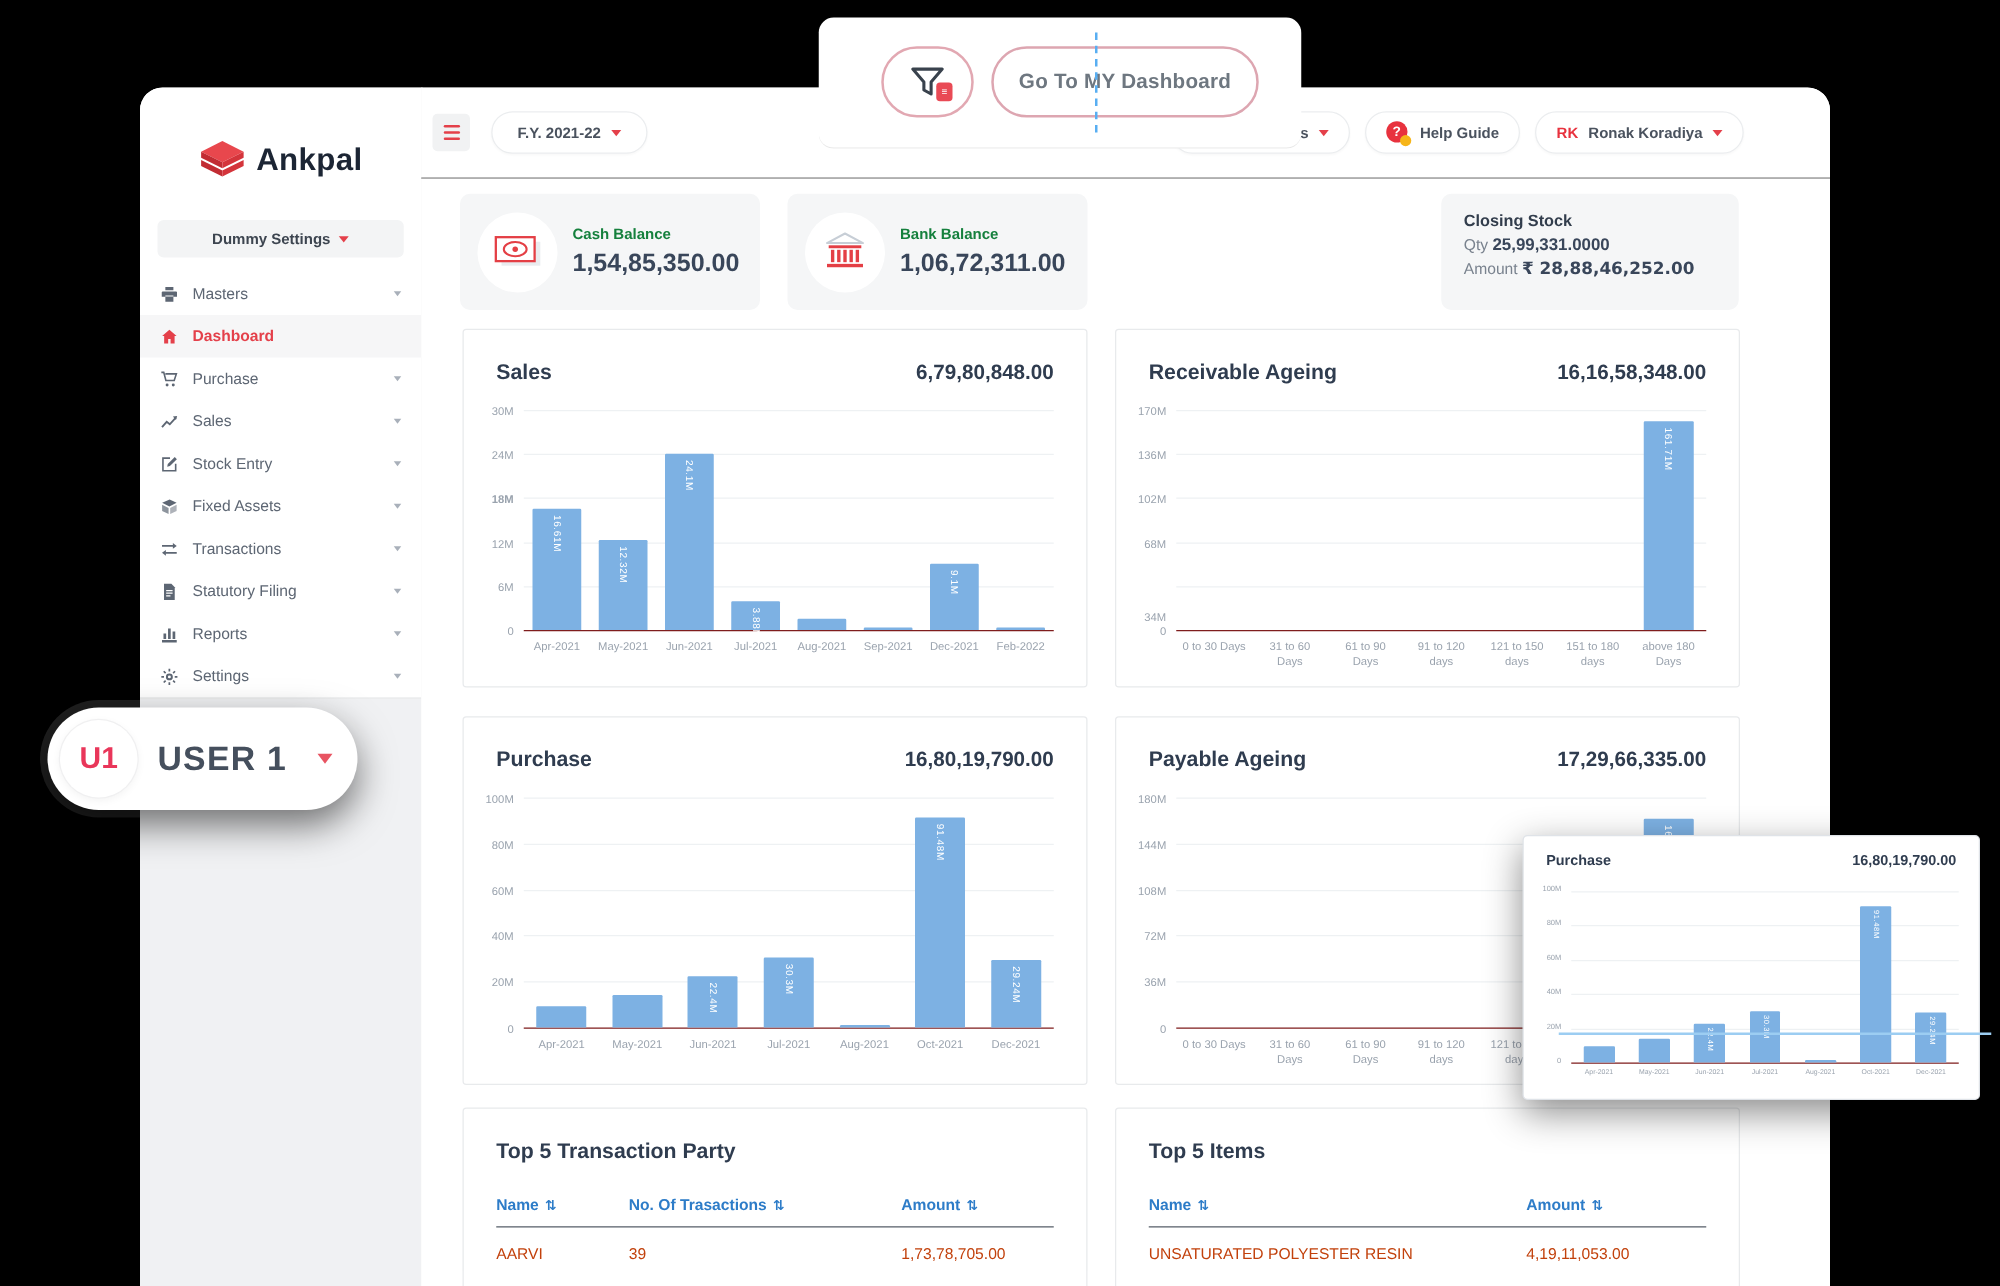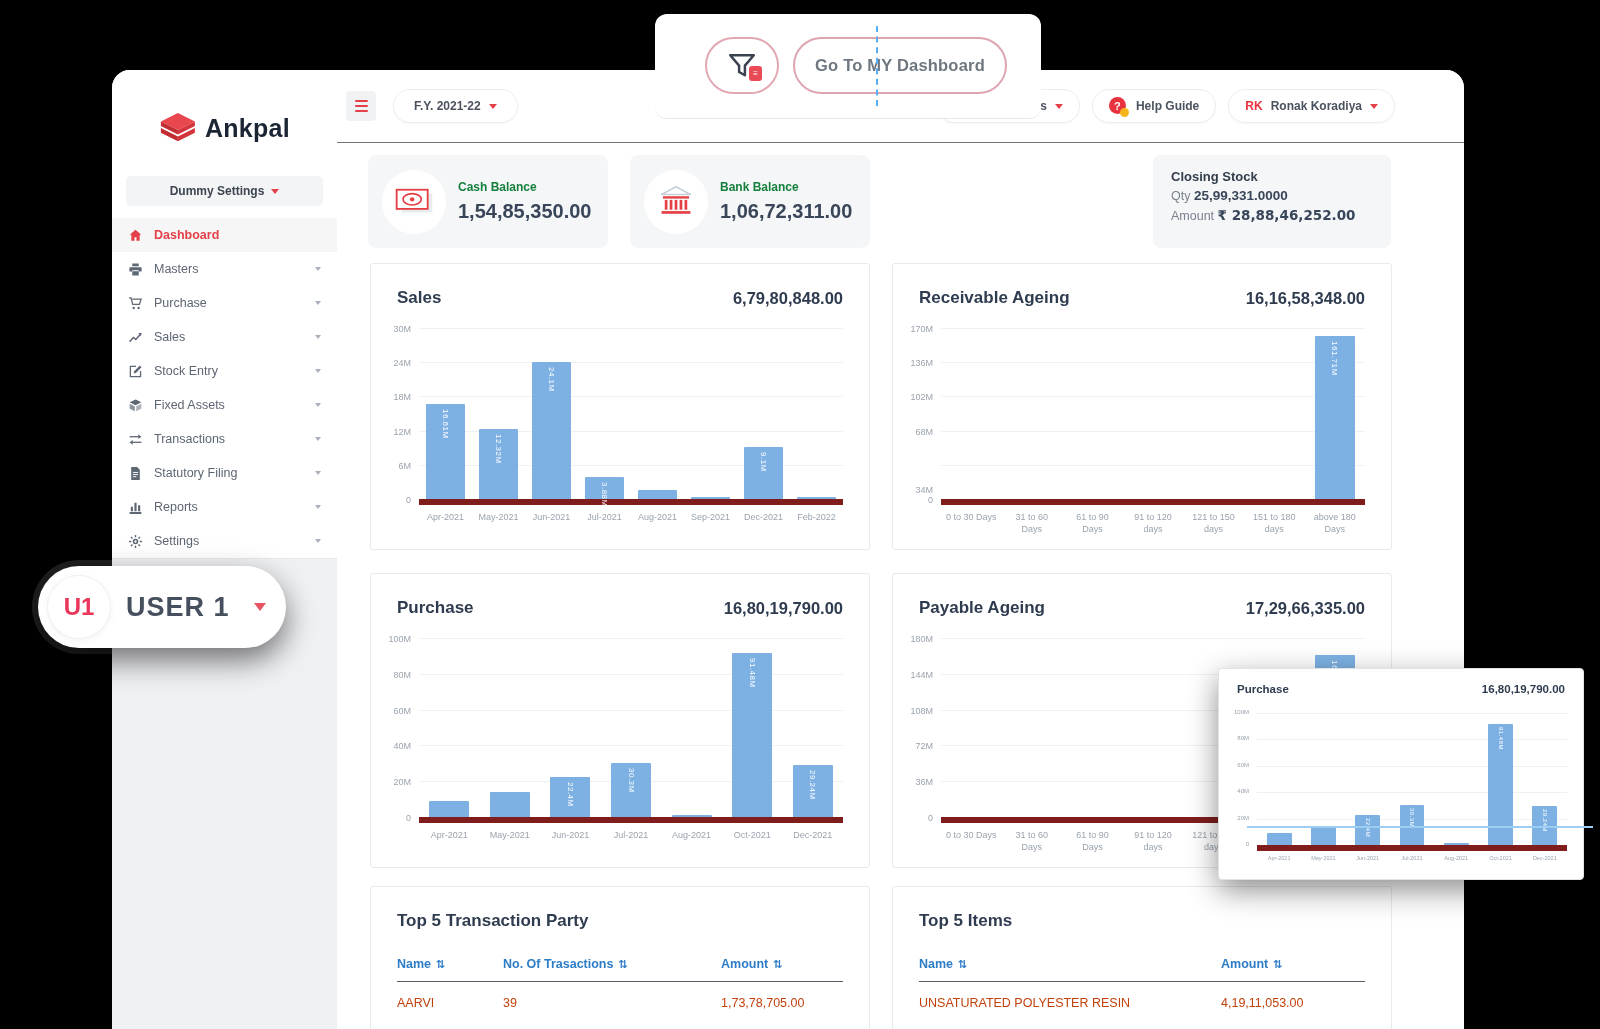--- a/index.html
+++ b/index.html
@@ -64,21 +64,21 @@
   
   .chart-card{position:absolute;width:500px;background:#fff;border:1px solid #e8eaec;border-radius:3px;box-sizing:border-box;}
   #chart-sales{left:33px;top:120px;height:287px;}
   #chart-receivable{left:555px;top:120px;height:287px;}
   #chart-purchase{left:33px;top:430px;height:295px;}
   #chart-payable{left:555px;top:430px;height:295px;}
   .chart-head{display:flex;justify-content:space-between;align-items:center;padding:24px 26px 0;}
   .c-title{font-size:17px;font-weight:700;color:#2f3c4f;}
   .c-total{font-size:16.5px;font-weight:700;color:#2f3c4f;}
   .chart-area{position:absolute;left:48px;right:26px;top:64px;bottom:44px;}
-  .chart-plot{position:absolute;left:0;right:0;top:0;bottom:0;border-bottom:6px solid #7f1d1d;text-align:right;}
+  .chart-plot{position:absolute;left:0;right:0;top:0;bottom:0;border-bottom:1px solid #7f1d1d;text-align:right;}
   .gridline{position:absolute;left:0;right:0;height:1px;background:#eef1f3;}
   .y-tick{position:absolute;right:calc(100% + 8px);font-size:9px;color:#9aa3ae;white-space:nowrap;}
   .bars-row{position:absolute;left:0;right:0;top:0;bottom:0;display:flex;align-items:flex-end;}
   .bar-slot{flex:1;height:100%;display:flex;align-items:flex-end;justify-content:center;}
   .bar{position:relative;background:#7db1e3;border-radius:1px 1px 0 0;}
   .bar-label{position:absolute;top:5px;left:50%;transform:translateX(-50%);writing-mode:vertical-rl;
     font-size:8px;color:#fff;letter-spacing:.5px;white-space:nowrap;}
   .x-ticks{position:absolute;top:calc(100% + 7px);left:0;right:0;display:flex;}
   .x-tick{flex:1;text-align:center;font-size:9px;color:#9aa3ae;line-height:1.3;padding:0 3px;}
   
@@ -142,36 +142,36 @@
             <path d="M38 18v5l-18 9v-5z" fill="#d4343b"></path>
           </svg>
         </span>
         <span class="brand-text">Ankpal</span>
       </div>
       <button class="company-pill">
         <span>Dummy Settings</span>
         <span class="caret"></span>
       </button>
       <nav id="nav">
+          <div class="nav-item">
+            <span class="nav-ico">
+              <svg viewBox="0 0 14 14">
+                <path fill="currentColor" d="M4 1.5h6V4H4zM2 4.8h10c.4 0 .7.3.7.7v3.3H10v-1H4v1H1.3V5.5c0-.4.3-.7.7-.7zM4 8.6h6v3.9H4z"></path>
+              </svg>
+            </span>
+            <span class="nav-label">Masters</span>
+            <span class="caret gray"></span>
+          </div>
           <div class="nav-item active">
             <span class="nav-ico">
               <svg viewBox="0 0 14 14">
                 <path fill="currentColor" d="M7 1.6 1.6 6.4h1.5v5.6h3V8.6h1.8V12h3V6.4h1.5z"></path>
               </svg>
             </span>
             <span class="nav-label">Dashboard</span>
-          </div>
-          <div class="nav-item">
-            <span class="nav-ico">
-              <svg viewBox="0 0 14 14">
-                <path fill="currentColor" d="M4 1.5h6V4H4zM2 4.8h10c.4 0 .7.3.7.7v3.3H10v-1H4v1H1.3V5.5c0-.4.3-.7.7-.7zM4 8.6h6v3.9H4z"></path>
-              </svg>
-            </span>
-            <span class="nav-label">Masters</span>
-            <span class="caret gray"></span>
           </div>
           <div class="nav-item">
             <span class="nav-ico">
               <svg viewBox="0 0 14 14">
                 <path fill="none" stroke="currentColor" stroke-width="1.2" d="M1 1.8h1.8l1.6 6h6.2l1.6-4.9H4"></path>
                 <circle cx="5.3" cy="11.2" r="1.1" fill="currentColor"></circle>
                 <circle cx="9.9" cy="11.2" r="1.1" fill="currentColor"></circle>
               </svg>
             </span>
             <span class="nav-label">Purchase</span>
@@ -338,21 +338,21 @@
             <span class="c-title">Sales</span>
             <span class="c-total">6,79,80,848.00</span>
           </div>
           <div class="chart-area">
               <div class="chart-plot">
                 <div class="gridline" style="top: 0%;"></div>
                 <span class="y-tick" style="top: calc(0% - 4px);">30M</span>
                 <div class="gridline" style="top: 20%;"></div>
                 <span class="y-tick" style="top: calc(20% - 4px);">24M</span>
                 <div class="gridline" style="top: 40%;"></div>
-                <span class="y-tick" style="top: calc(40% - 4px);">18M</span>
+                <span class="y-tick" style="top: calc(40% - 4px); font-weight: bold;">18M</span>
                 <div class="gridline" style="top: 60%;"></div>
                 <span class="y-tick" style="top: calc(60% - 4px);">12M</span>
                 <div class="gridline" style="top: 80%;"></div>
                 <span class="y-tick" style="top: calc(80% - 4px);">6M</span>
                 <span class="y-tick" style="top: calc(100% - 4px);">0</span>
                 <div class="bars-row">
                   <div class="bar-slot">
                     <div class="bar" style="width: 74%; height: 55.3333%; background: rgb(125, 177, 227);">
                       <span class="bar-label">16.61M</span>
                     </div>

